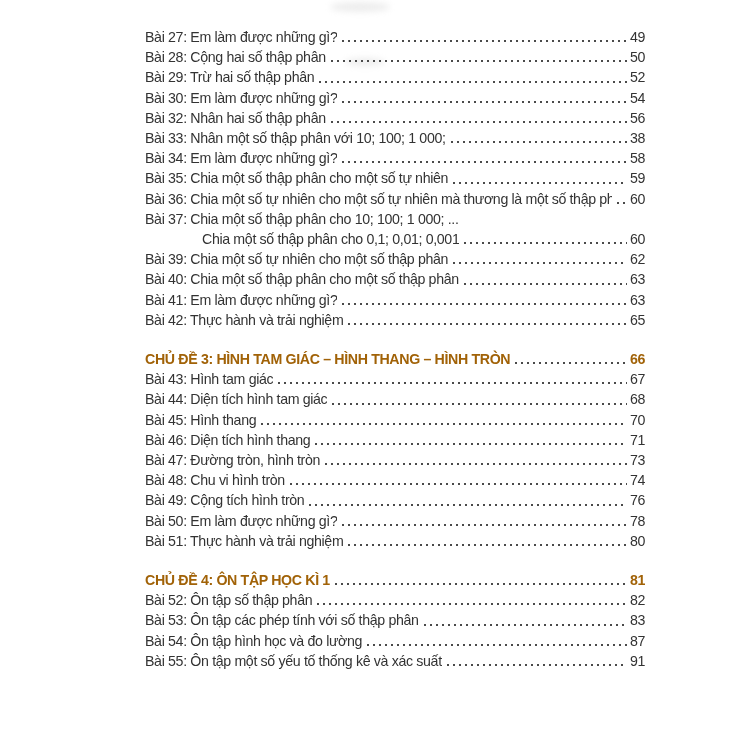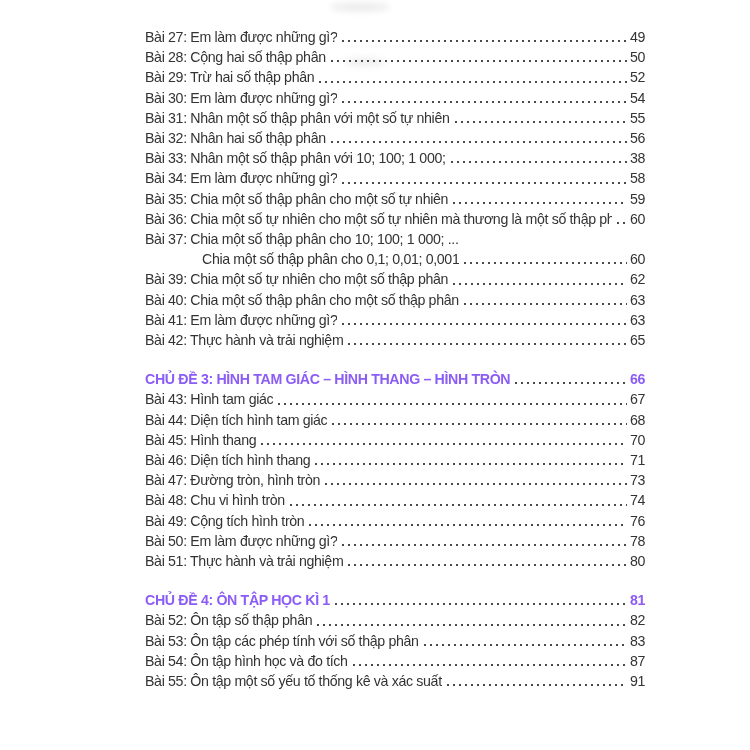--- a/index.html
+++ b/index.html
@@ -56,21 +56,21 @@
     background-repeat: repeat-x;
     background-position: left bottom;
   }
   .row .pagenum {
     flex: 0 0 auto;
     white-space: nowrap;
     text-align: left;
   }
   .row.section {
     font-weight: bold;
-    color: #8b5cf6;
+    color: #a16207;
     margin-top: 19px;
   }
   .row.continuation .label {
     padding-left: 57px;
   }
   .footer-pagenum {
     position: absolute;
     left: 142px;
     top: 726px;
     font-size: 15px;
@@ -101,25 +101,20 @@
         <span class="label">Bài 29: Trừ hai số thập phân</span>
         <span class="dots"></span>
         <span class="pagenum">52</span>
       </div>
       <div class="row entry">
         <span class="label">Bài 30: Em làm được những gì?</span>
         <span class="dots"></span>
         <span class="pagenum">54</span>
       </div>
       <div class="row entry">
-        <span class="label">Bài 31: Nhân một số thập phân với một số tự nhiên</span>
-        <span class="dots"></span>
-        <span class="pagenum">55</span>
-      </div>
-      <div class="row entry">
         <span class="label">Bài 32: Nhân hai số thập phân</span>
         <span class="dots"></span>
         <span class="pagenum">56</span>
       </div>
       <div class="row entry">
         <span class="label">Bài 33: Nhân một số thập phân với 10; 100; 1 000;</span>
         <span class="dots"></span>
         <span class="pagenum">38</span>
       </div>
       <div class="row entry">
@@ -224,21 +219,21 @@
         <span class="label">Bài 52: Ôn tập số thập phân</span>
         <span class="dots"></span>
         <span class="pagenum">82</span>
       </div>
       <div class="row entry">
         <span class="label">Bài 53: Ôn tập các phép tính với số thập phân</span>
         <span class="dots"></span>
         <span class="pagenum">83</span>
       </div>
       <div class="row entry">
-        <span class="label">Bài 54: Ôn tập hình học và đo tích</span>
+        <span class="label">Bài 54: Ôn tập hình học và đo lường</span>
         <span class="dots"></span>
         <span class="pagenum">87</span>
       </div>
       <div class="row entry">
         <span class="label">Bài 55: Ôn tập  một số yếu tố thống kê và xác suất</span>
         <span class="dots"></span>
         <span class="pagenum">91</span>
       </div>
     </div>
 

